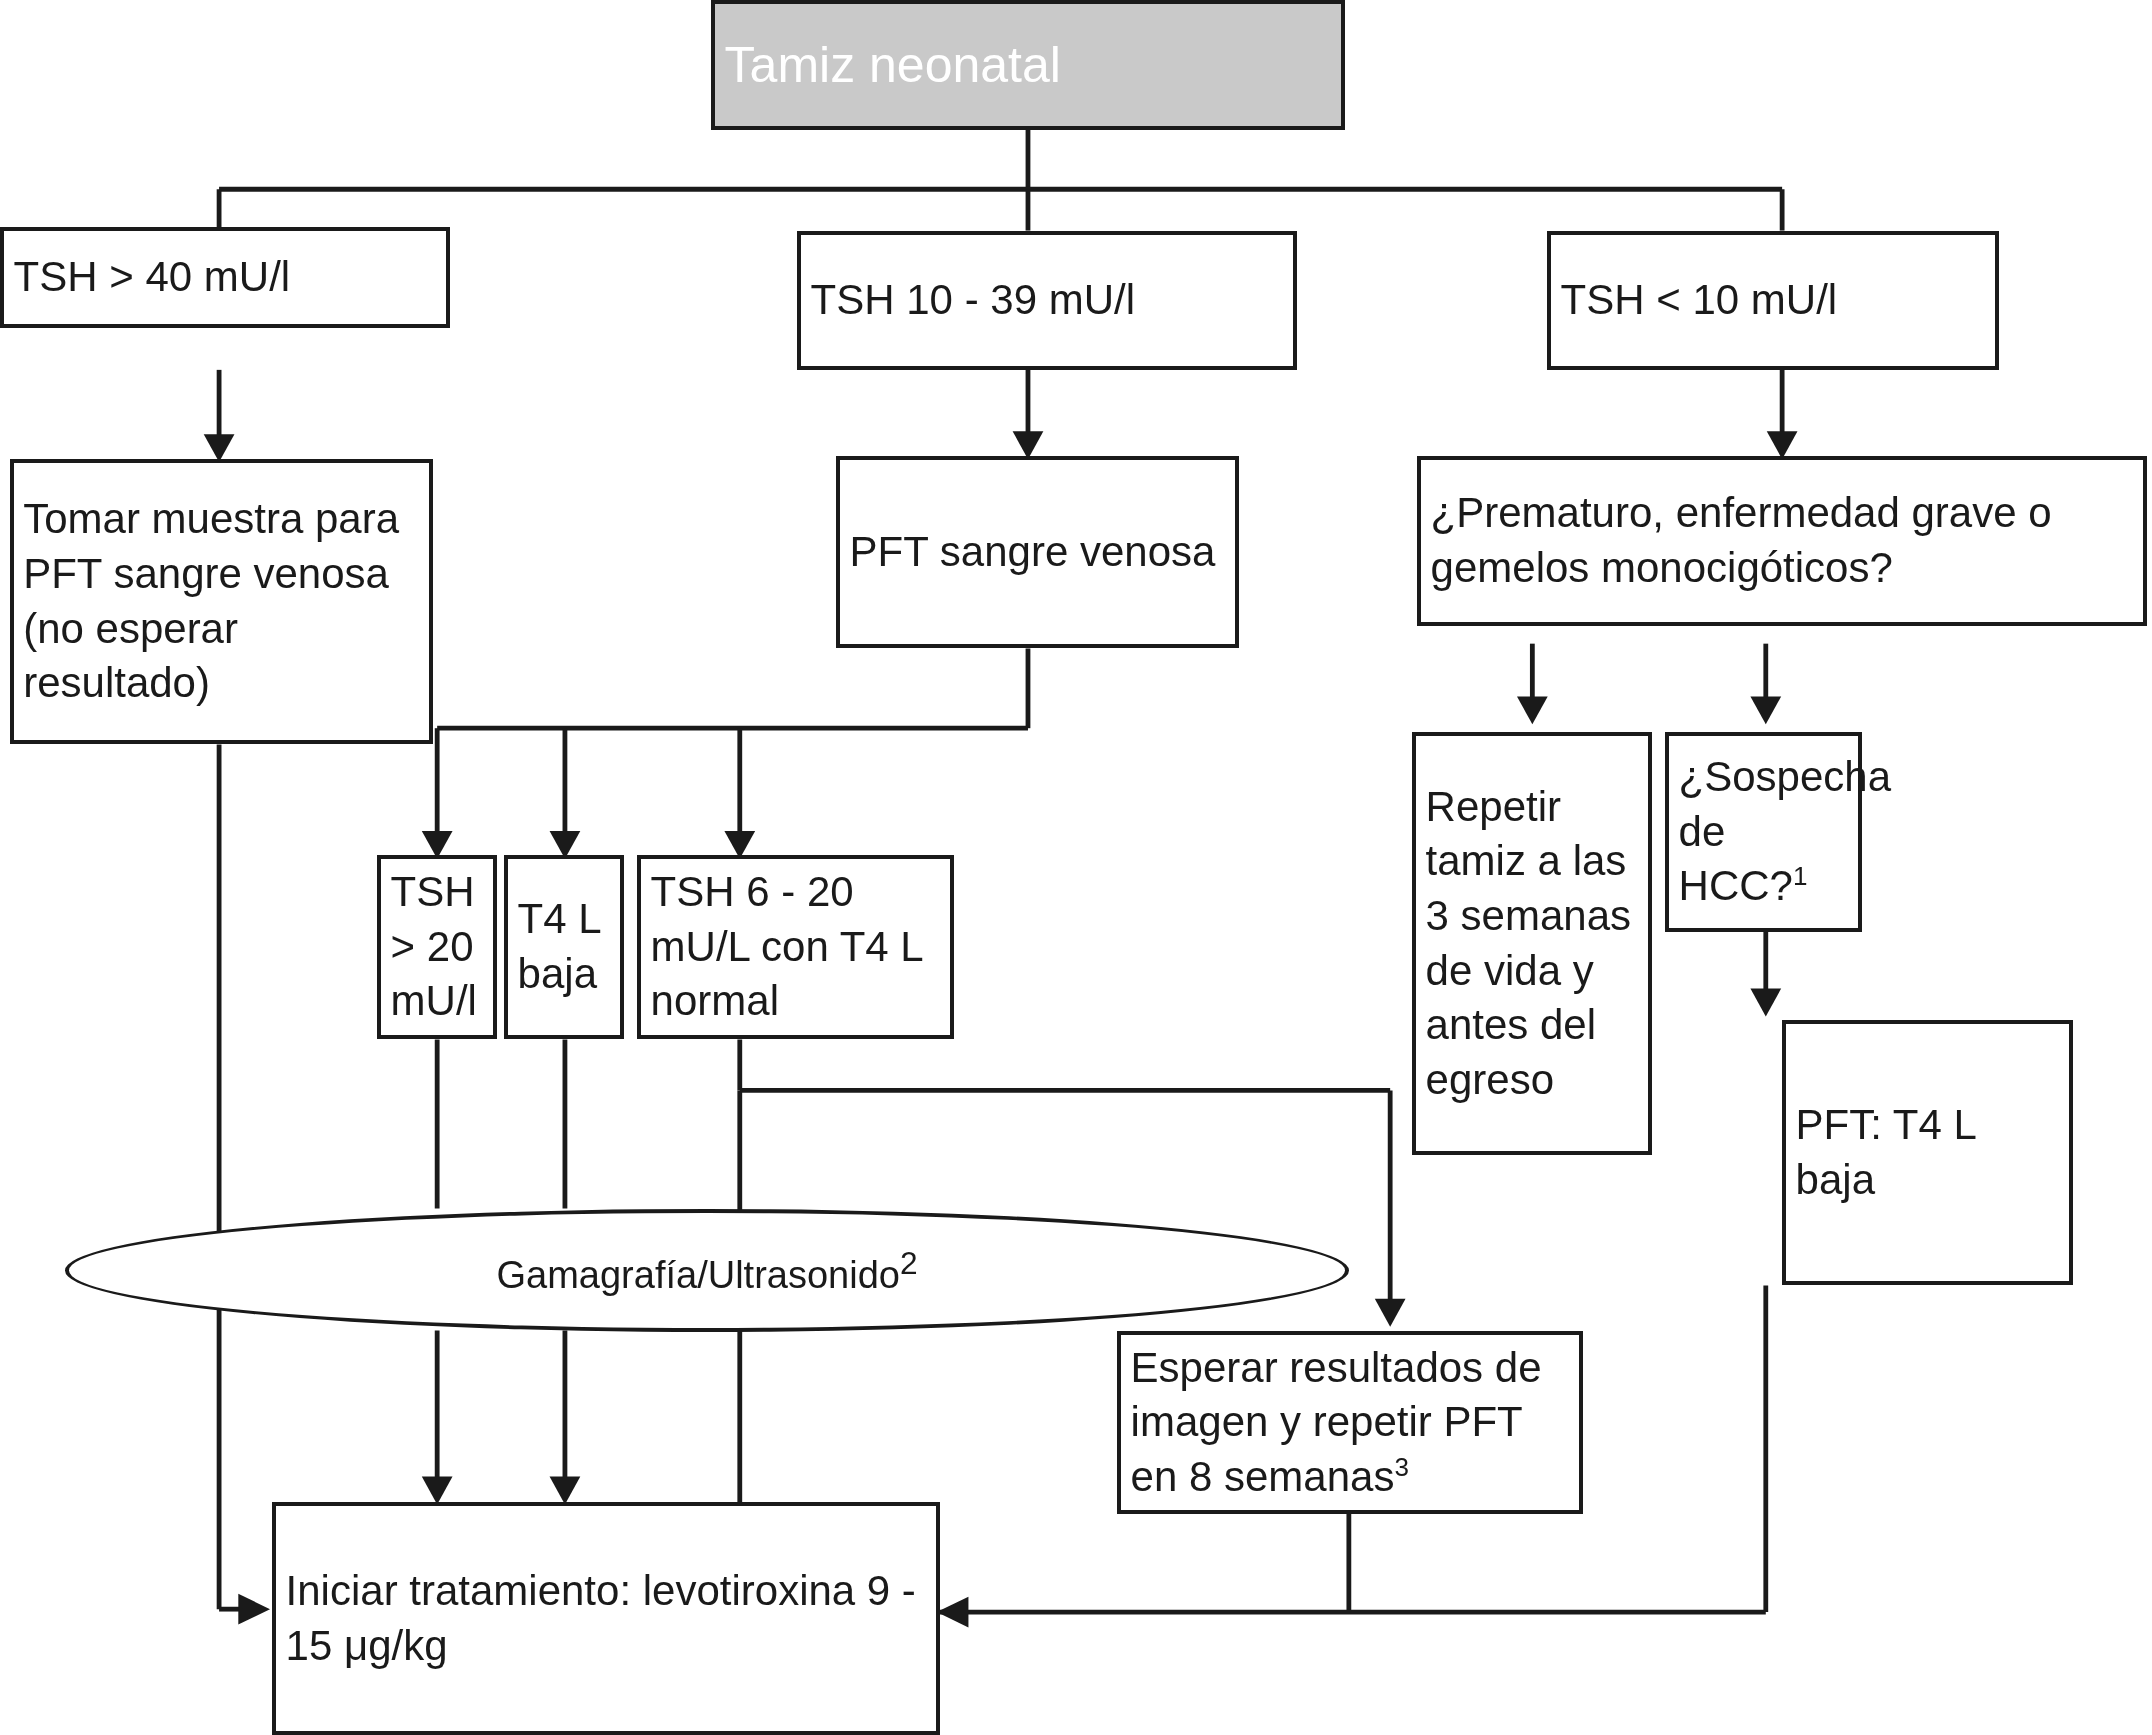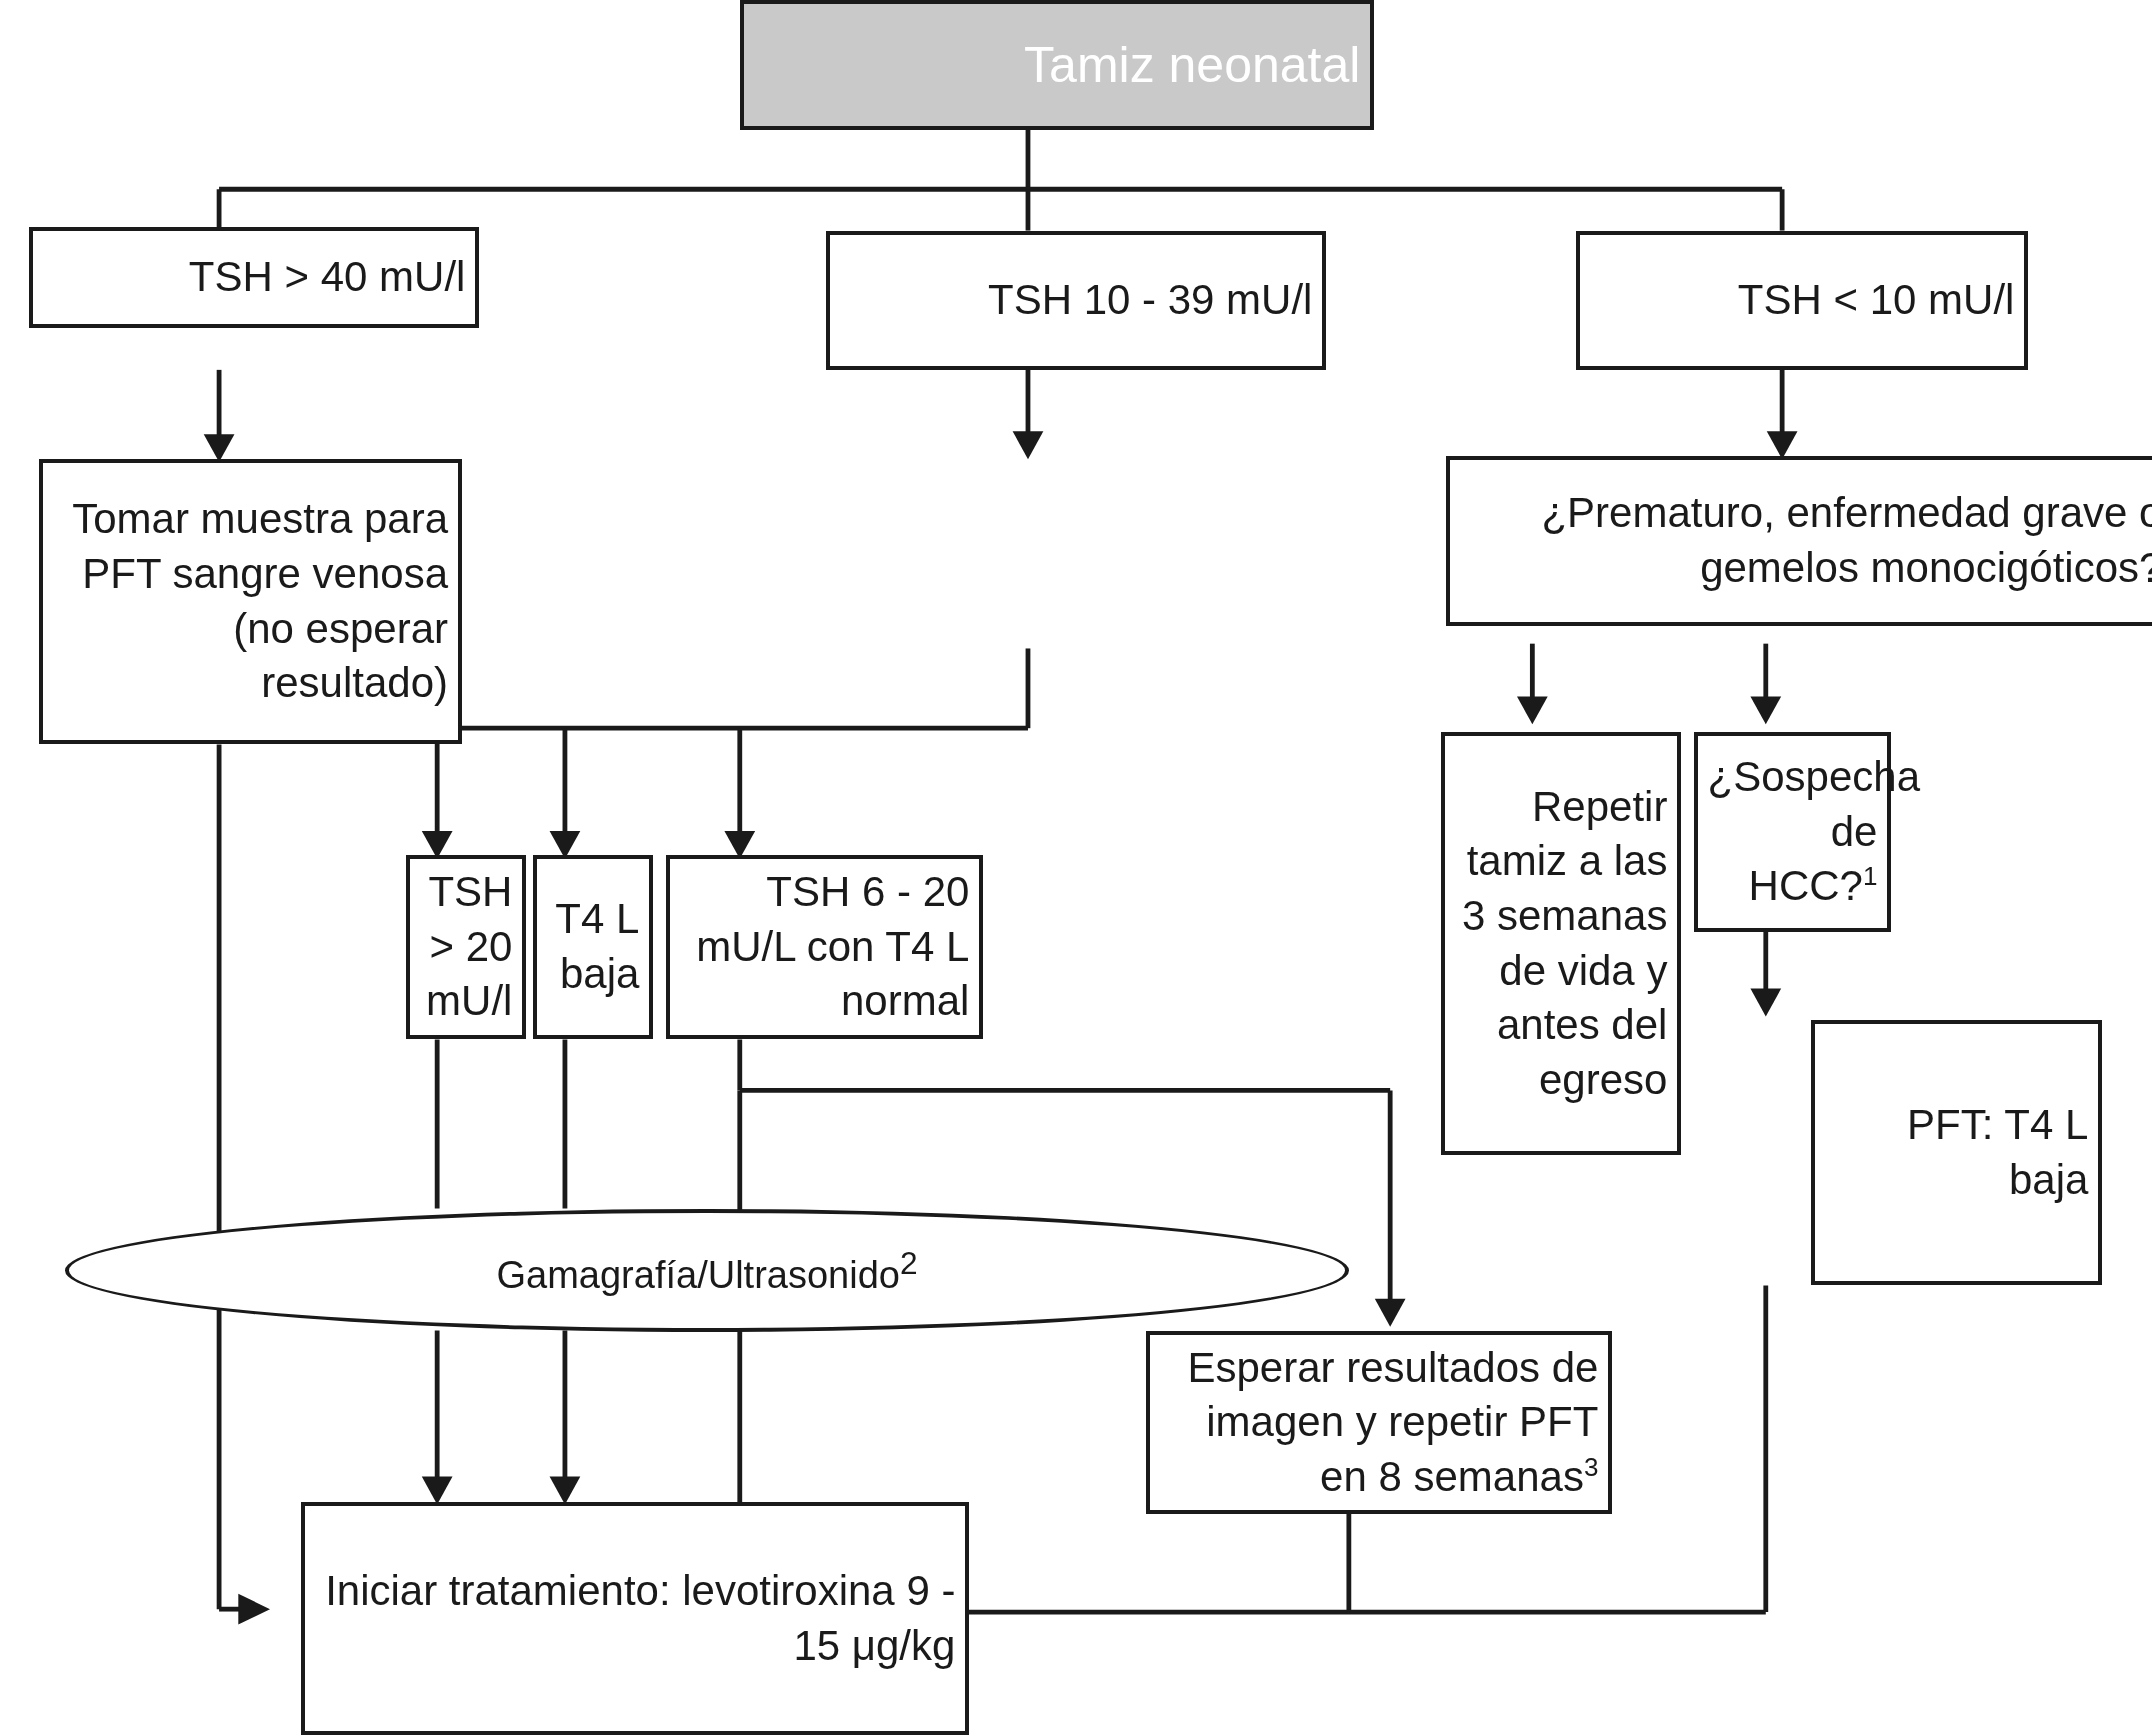--- a/index.html
+++ b/index.html
@@ -12,26 +12,25 @@
     overflow:hidden;
   }
   .node{
     position:absolute;
     box-sizing:border-box;
     border:4.8px solid #1a1a1a;
     background:#ffffff;
     display:flex;
     align-items:center;
     justify-content:center;
-    text-align:right;
+    text-align:left;
     color:#1a1a1a;
     line-height:1.30;
     font-size:42px;
     padding:3.8px 9.6px;
-    margin-left:29px;
   }
   .node.title{
     background:#c9c9c9;
     color:#ffffff;
     font-size:50px;
     border-color:#1a1a1a;
   }
   .node .txt{display:block;width:100%;}
   .node sup{font-size:0.62em;vertical-align:super;line-height:0;}
   .ellipse{
@@ -129,20 +128,23 @@
   </div>
 
   <div class="node" style="left:1547px;top:231px;width:452px;height:139px;">
     <span class="txt">TSH &lt; 10 mU/l</span>
   </div>
 
   <div class="node" style="left:9.6px;top:459px;width:423px;height:285px;">
     <span class="txt">Tomar muestra para PFT sangre venosa (no esperar resultado)</span>
   </div>
 
+  <div class="node" style="left:836px;top:456px;width:403px;height:192px;">
+    <span class="txt">PFT sangre venosa</span>
+  </div>
 
   <div class="node" style="left:1417px;top:456px;width:730px;height:170px;">
     <span class="txt">¿Prematuro, enfermedad grave o gemelos monocigóticos?</span>
   </div>
 
   <div class="node" style="left:377px;top:855px;width:120px;height:184px;">
     <span class="txt">TSH &gt; 20 mU/l</span>
   </div>
 
   <div class="node" style="left:504px;top:855px;width:120px;height:184px;">

